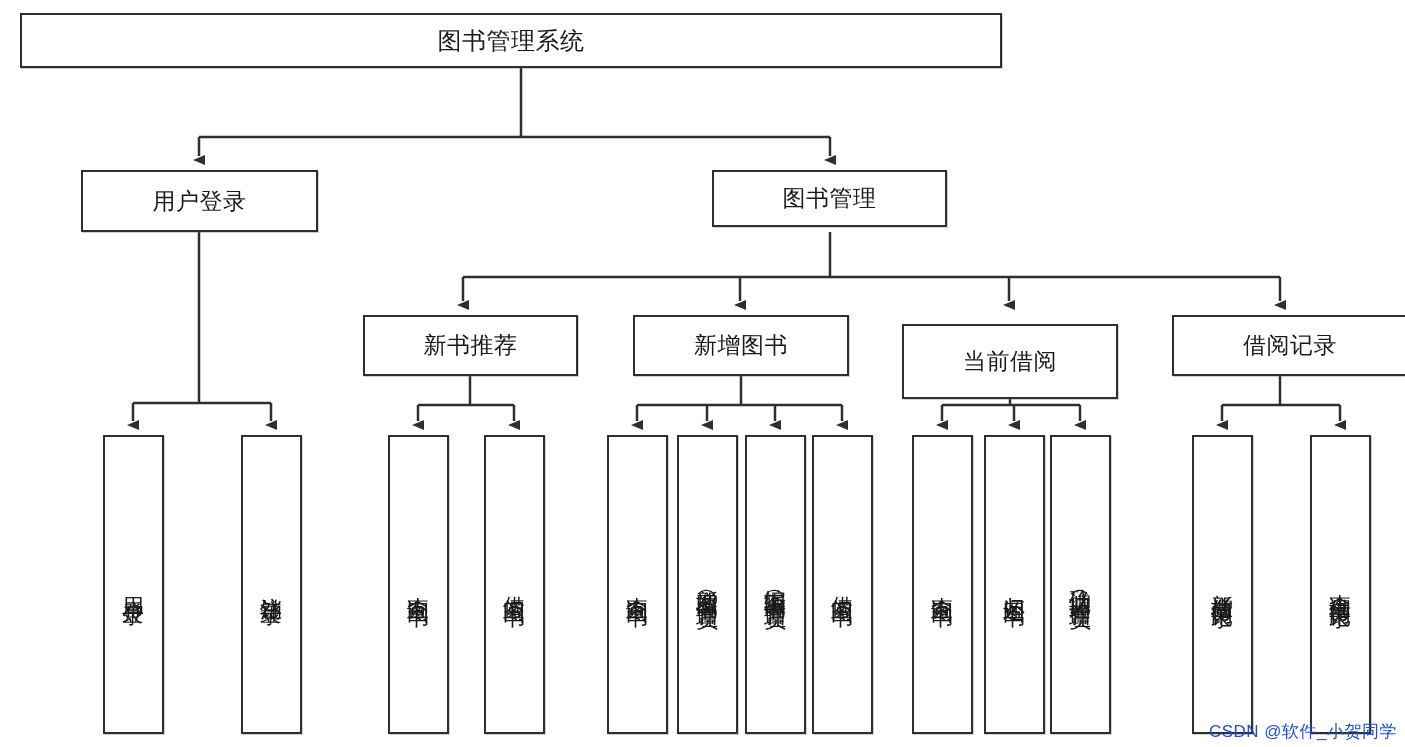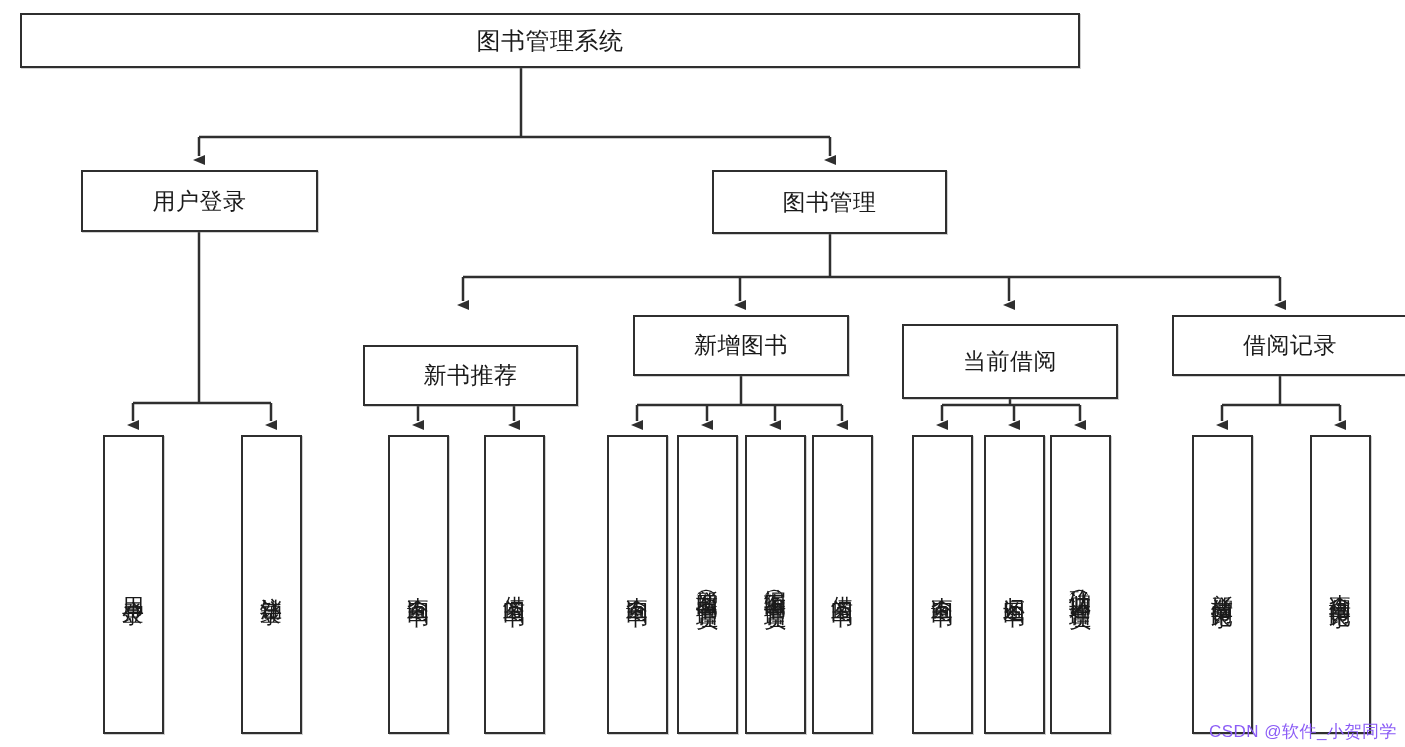--- a/index.html
+++ b/index.html
@@ -60,21 +60,21 @@
     font-size: 22px;
     line-height: 1.05;
     letter-spacing: 3px;
     max-height: 280px;
   }
   .watermark {
     position: absolute;
     right: 8px;
     bottom: 4px;
     font-size: 17px;
-    color: #8b5cf6;
+    color: #1d4ed8;
     letter-spacing: 0.5px;
     white-space: nowrap;
   }
 </style>
 </head>
 <body>
 
 <div id="canvas">
 
   <svg class="connectors" viewBox="0 0 1405 747">
@@ -121,32 +121,32 @@
       <path d="M1014,405 L1014,421" marker-end="url(#arrow)"></path>
       <path d="M1080,405 L1080,421" marker-end="url(#arrow)"></path>
 
       <path d="M1280,376 L1280,405"></path>
       <path d="M1222,405 L1340,405"></path>
       <path d="M1222,405 L1222,421" marker-end="url(#arrow)"></path>
       <path d="M1340,405 L1340,421" marker-end="url(#arrow)"></path>
     </g>
   </svg>
 
-  <div class="node root horizontal" style="left:20px; top:13px; width:1060px; height:55px;">
+  <div class="node root horizontal" style="left:20px; top:13px; width:982px; height:55px;">
     <span class="label">图书管理系统</span>
   </div>
 
   <div class="node horizontal" style="left:81px; top:170px; width:237px; height:62px;">
     <span class="label">用户登录</span>
   </div>
-  <div class="node horizontal" style="left:712px; top:170px; width:235px; height:64px;">
+  <div class="node horizontal" style="left:712px; top:170px; width:235px; height:57px;">
     <span class="label">图书管理</span>
   </div>
 
-  <div class="node horizontal" style="left:363px; top:315px; width:215px; height:61px;margin-top:30px;">
+  <div class="node horizontal" style="left:363px; top:315px; width:215px; height:61px;">
     <span class="label">新书推荐</span>
   </div>
   <div class="node horizontal" style="left:633px; top:315px; width:216px; height:61px;">
     <span class="label">新增图书</span>
   </div>
   <div class="node horizontal" style="left:902px; top:315px; width:216px; height:75px;margin-top:9px;">
     <span class="label">当前借阅</span>
   </div>
   <div class="node horizontal" style="left:1172px; top:315px; width:236px; height:61px;">
     <span class="label">借阅记录</span>

